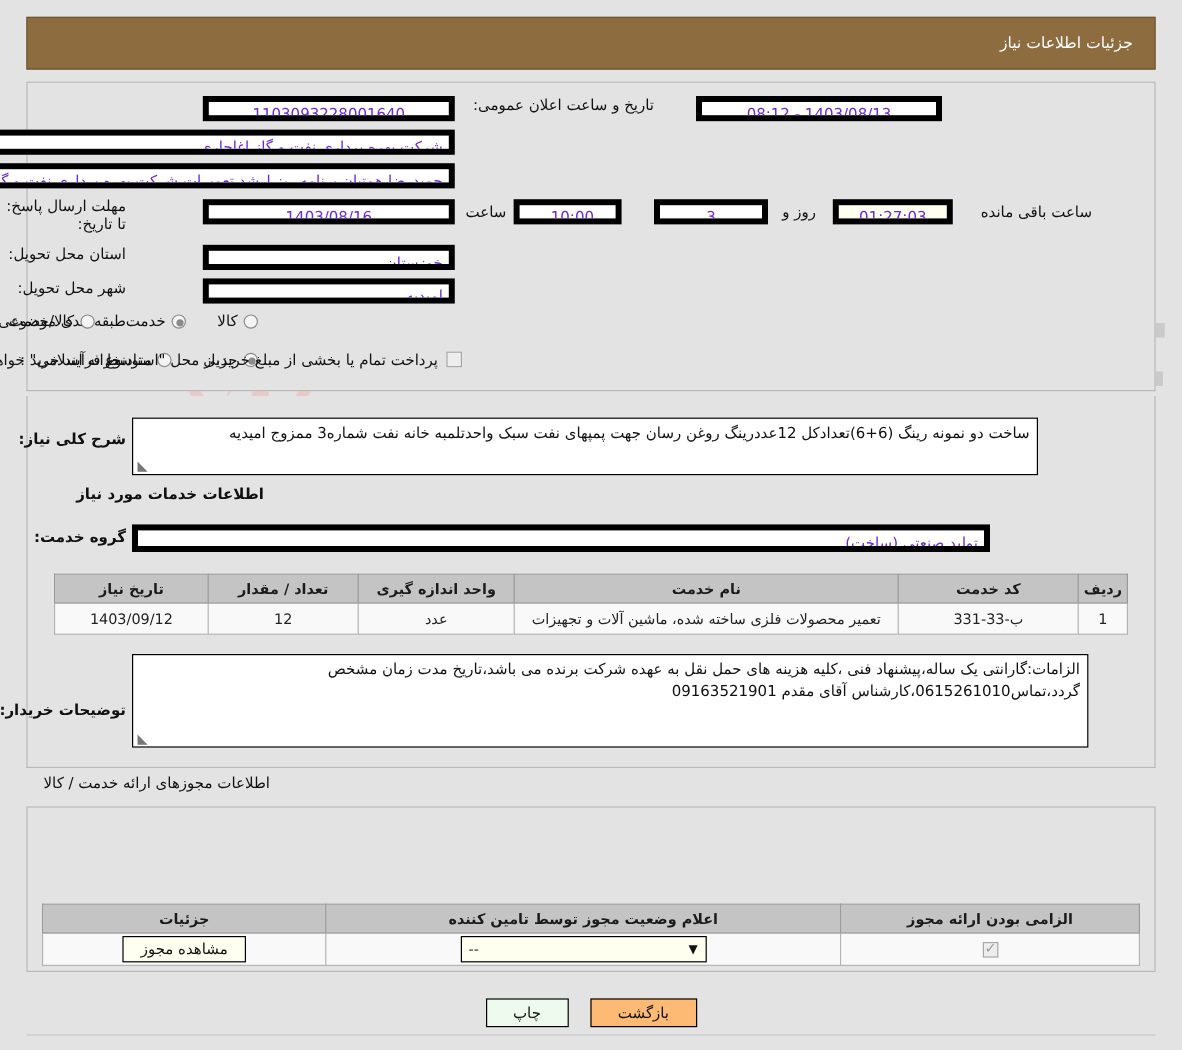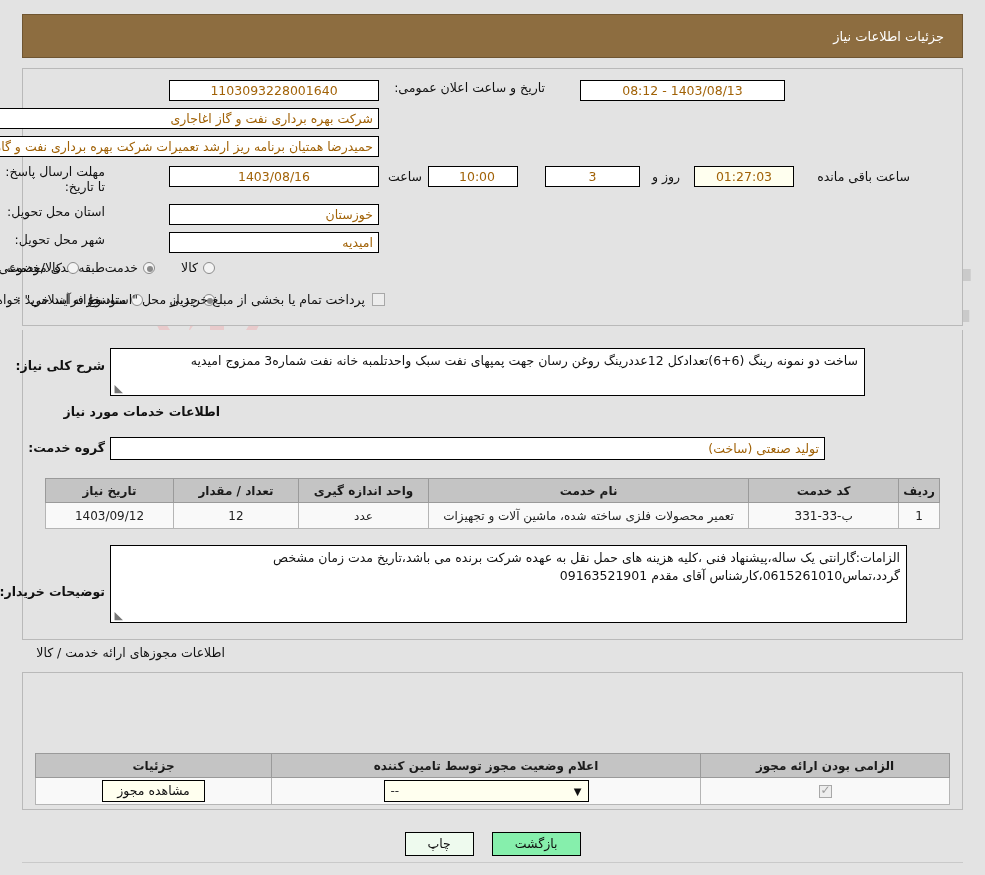--- a/index.html
+++ b/index.html
@@ -83,25 +83,25 @@
   .lbl {
     font-size: 12.5px;
     color: #111;
     text-align: right;
     white-space: nowrap;
   }
   .lbl-b { font-weight: bold; }
 
   .fld {
     background: #ffffff;
-    border: 1px solid #000000;
+    border: 5px solid #000000;
     height: 21px;
     line-height: 19px;
     font-size: 12.5px;
-    color: #a16207;
+    color: #6d28d9;
     padding: 0 5px;
     text-align: center;
     overflow: hidden;
     white-space: nowrap;
   }
   .fld.right { text-align: right; }
   .fld.cream { background: #ffffef; }
 
   .link {
     color: #2222cc;
@@ -233,21 +233,21 @@
   .btn-print {
     background: #eefaee;
     border: 1px solid #000;
     color: #111;
     font-size: 12.5px;
     height: 24px; line-height: 22px;
     padding: 0 22px;
     cursor: pointer;
   }
   .btn-back {
-    background: #86efac;
+    background: #fdba74;
     border: 1px solid #000;
     color: #111;
     font-size: 12.5px;
     height: 24px; line-height: 22px;
     padding: 0 22px;
     cursor: pointer;
   }
 
   .hr {
     position: absolute;

